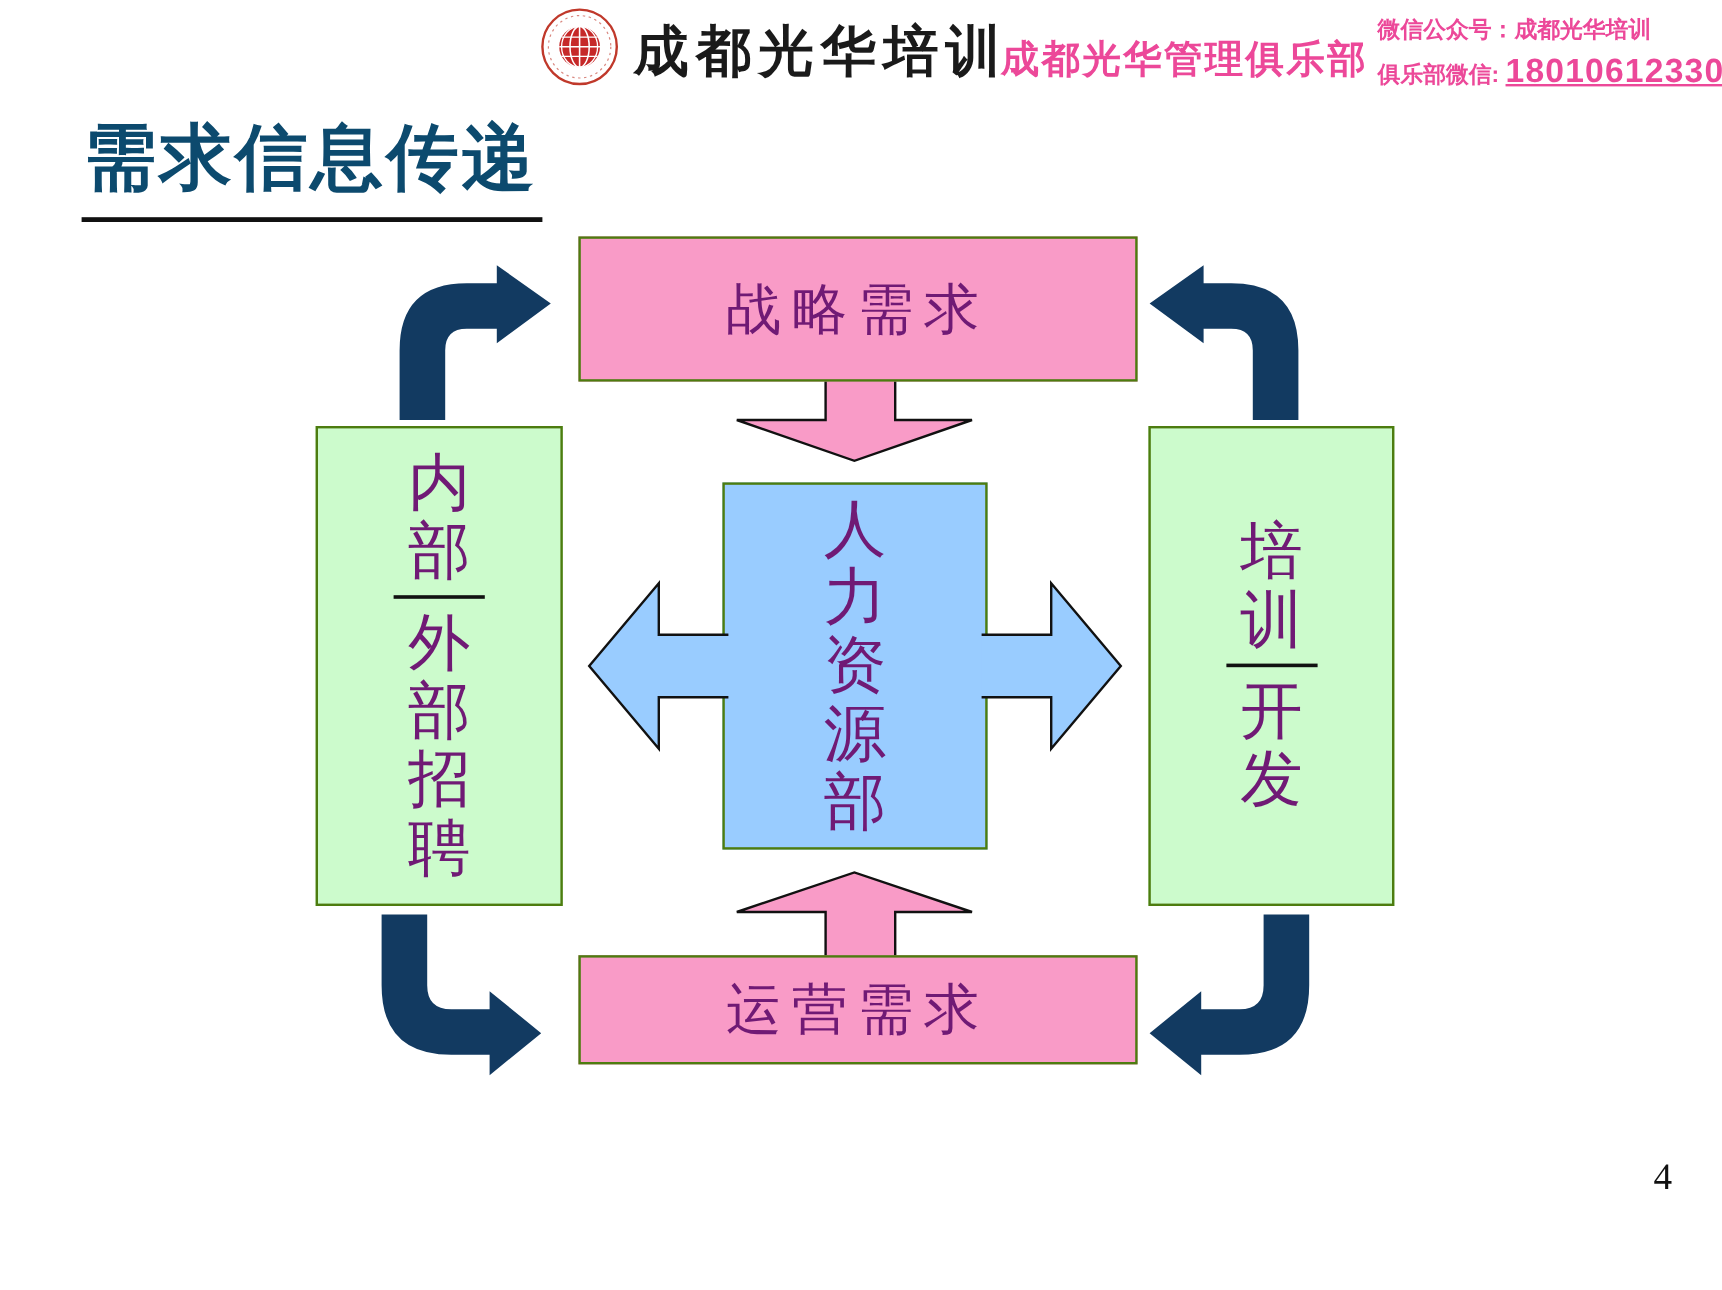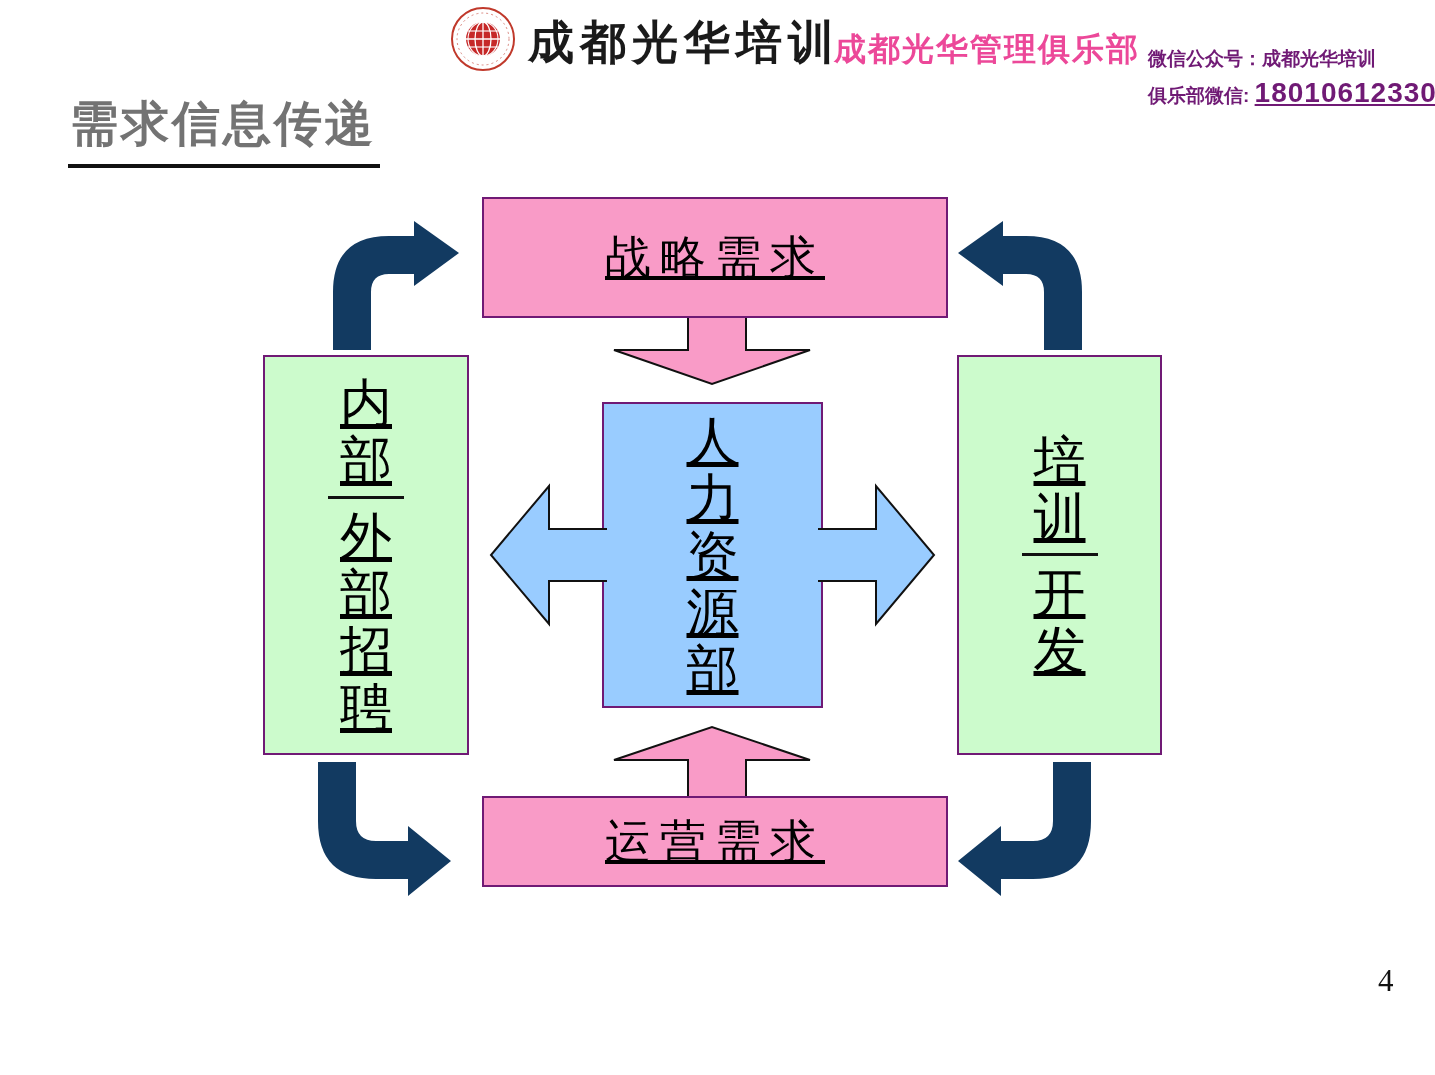--- a/index.html
+++ b/index.html
@@ -6,38 +6,38 @@
   html,body { width:1435px; height:1075px; background:#fff; overflow:hidden;
               font-family:"Liberation Sans","DejaVu Sans",sans-serif; }
   .slide { position:relative; width:1435px; height:1075px; background:#fff; }
 
   
   .hdr-logo { position:absolute; left:450px; top:6px; width:66px; height:66px; }
   .hdr-brand { position:absolute; left:528px; top:12px; font-size:46px; font-weight:bold;
                color:#1a1a1a; letter-spacing:6px; white-space:nowrap; }
   .hdr-sub { position:absolute; left:834px; top:28px; font-size:32px; font-weight:bold;
              color:#ec4899; letter-spacing:2px; white-space:nowrap; }
-  .hdr-info { position:absolute; left:1148px; top:12px; width:282px; color:#701a75;margin-top:34px; }
+  .hdr-info { position:absolute; left:1148px; top:12px; width:282px; color:#ec4899; }
   .hdr-info .row1 { font-size:19px; font-weight:bold; white-space:nowrap; }
   .hdr-info .row2 { font-size:19px; font-weight:bold; margin-top:5px; white-space:nowrap; }
   .hdr-info .num { font-size:28px; font-weight:bold; text-decoration:underline; letter-spacing:1px; }
 
   
-  .title { position:absolute; left:68px; top:92px; font-size:48px; font-weight:bold;
-           color:#737373; letter-spacing:3px; border-bottom:4px solid #111;
+  .title { position:absolute; left:68px; top:92px; font-size:60px; font-weight:bold;
+           color:#0c4a6e; letter-spacing:3px; border-bottom:4px solid #111;
            padding:0 4px 8px 2px; white-space:nowrap; }
 
   
   .lyr { position:absolute; left:0; top:0; width:1435px; height:1075px; }
   .lyr-under { z-index:1; }
   .lyr-over  { z-index:3; }
 
-  .dbox { position:absolute; z-index:2; border:2px solid #701a75; display:flex;
-          align-items:center; justify-content:center; color:#000000;
-          font-family:"Liberation Serif","DejaVu Serif",serif;text-decoration:underline; }
+  .dbox { position:absolute; z-index:2; border:2px solid #4d7c0f; display:flex;
+          align-items:center; justify-content:center; color:#701a75;
+          font-family:"Liberation Serif","DejaVu Serif",serif; }
   .box-pink  { background:#F99BC7; font-size:46px; letter-spacing:9px; }
   .box-green { background:#CCFBCC; flex-direction:column; }
   .box-blue  { background:#99CCFF; }
 
   .box-top    { left:482px; top:197px;  width:466px; height:121px; }
   .box-bottom { left:482px; top:796px;  width:466px; height:91px; }
   .box-left   { left:263px; top:355px;  width:206px; height:400px; }
   .box-right  { left:957px; top:355px;  width:205px; height:400px; }
   .box-center { left:602px; top:402px;  width:221px; height:306px; }
 

